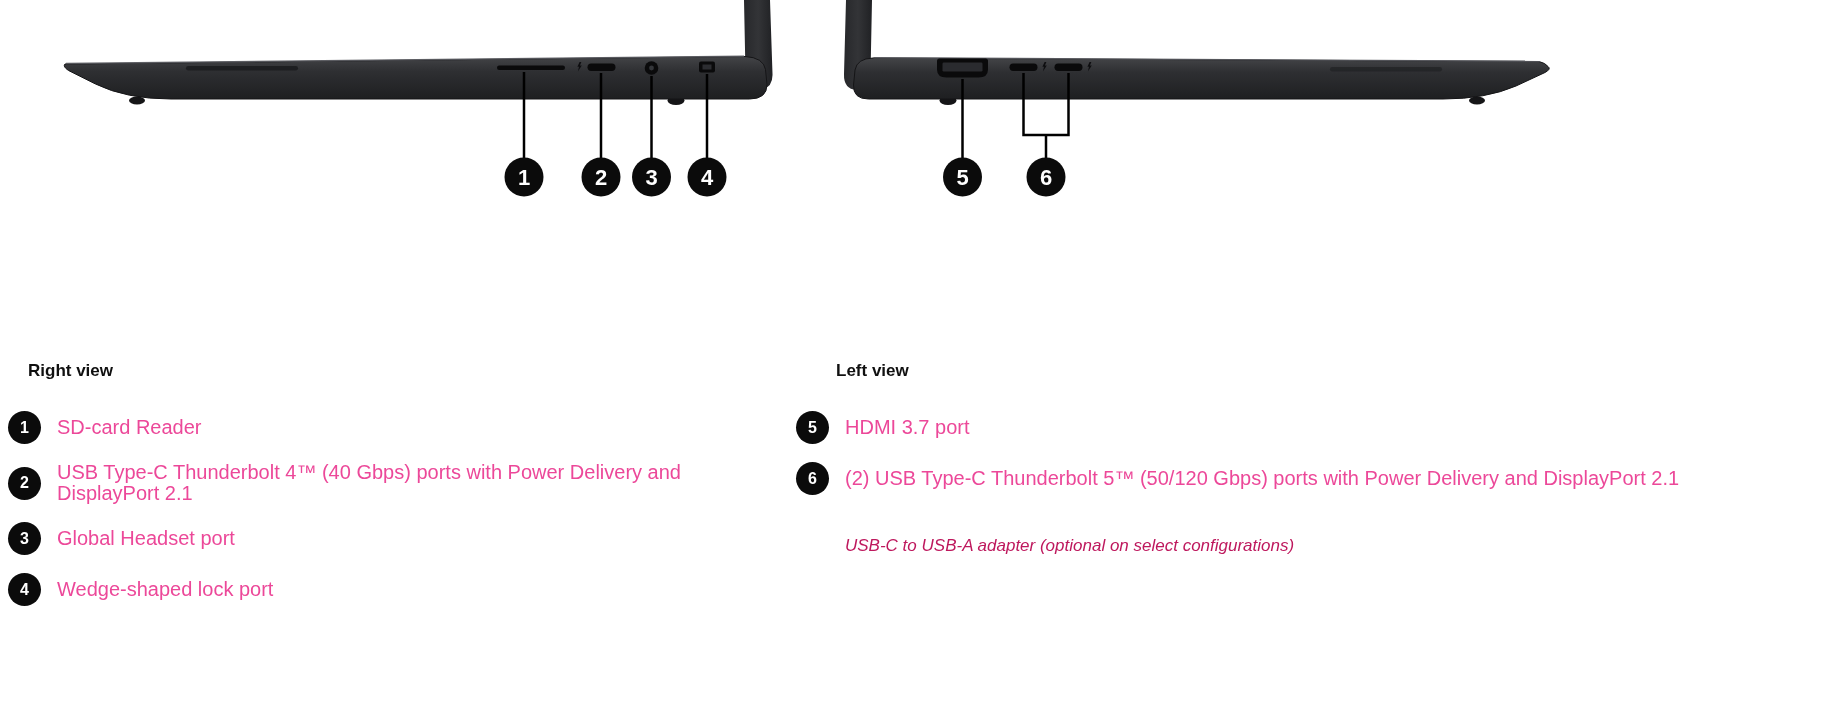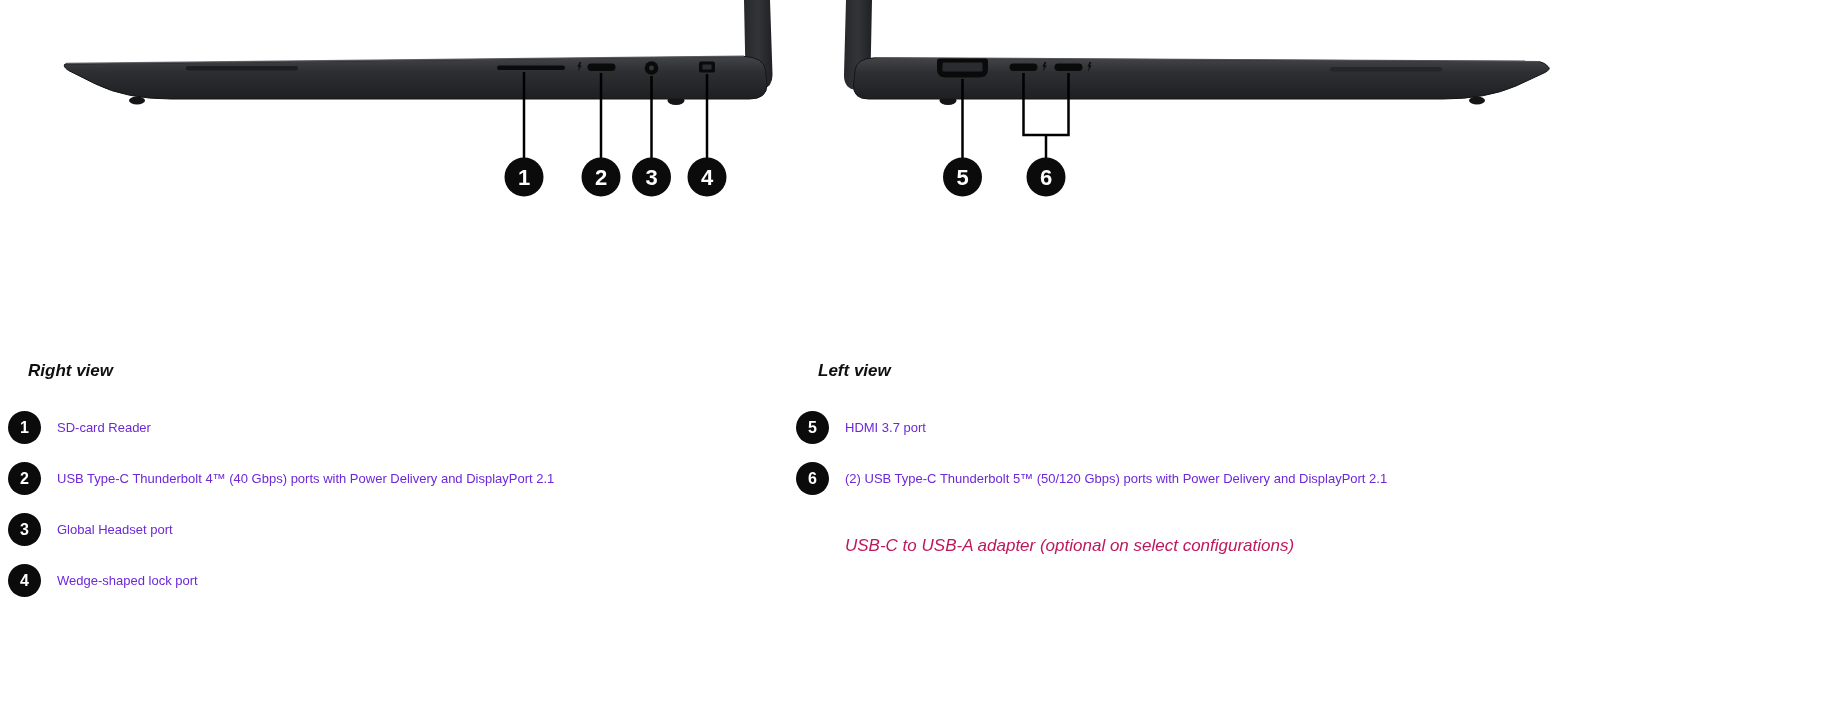--- a/index.html
+++ b/index.html
@@ -27,32 +27,31 @@
     text-anchor: middle; font-family: "Liberation Sans", "DejaVu Sans", sans-serif;
   }
 
   
   .legend { position: absolute; top: 360px; }
   #legend-right-view { left: 8px;   width: 780px; }
   #legend-left-view  { left: 796px; width: 1040px; }
   .legend-title {
     font-size: 17px; line-height: 21px; font-weight: 700; color: #101010;
     margin: 0 0 30px 20px;
-    font-style: italic;
   }
-  #legend-left-view .legend-title { margin-left: 22px; }
+  #legend-left-view .legend-title { margin-left: 40px; }
   .legend-row { display: flex; align-items: center; margin: 0 0 18px 0; }
   .badge {
     width: 33px; height: 33px; border-radius: 50%;
     background: #0b0b0b; color: #ffffff;
     font-size: 16px; font-weight: 700;
     display: flex; align-items: center; justify-content: center;
     flex: 0 0 33px;
   }
-  .legend-label { margin-left: 16px; font-size: 13px; line-height: 21px; color: #6d28d9; }
+  .legend-label { margin-left: 16px; font-size: 20px; line-height: 21px; color: #ec4899; }
   .legend-note  { margin: 40px 0 0 49px; font-size: 17px; line-height: 21px; font-style: italic; color: #be185d; }
 </style>
 </head>
 <body>
 
 <div id="stage">
 
   <svg id="diagram-svg" width="1845" height="240" viewBox="0 0 1845 240">
     <defs>
       <linearGradient id="bodyGrad" x1="0" y1="0" x2="0" y2="1">

